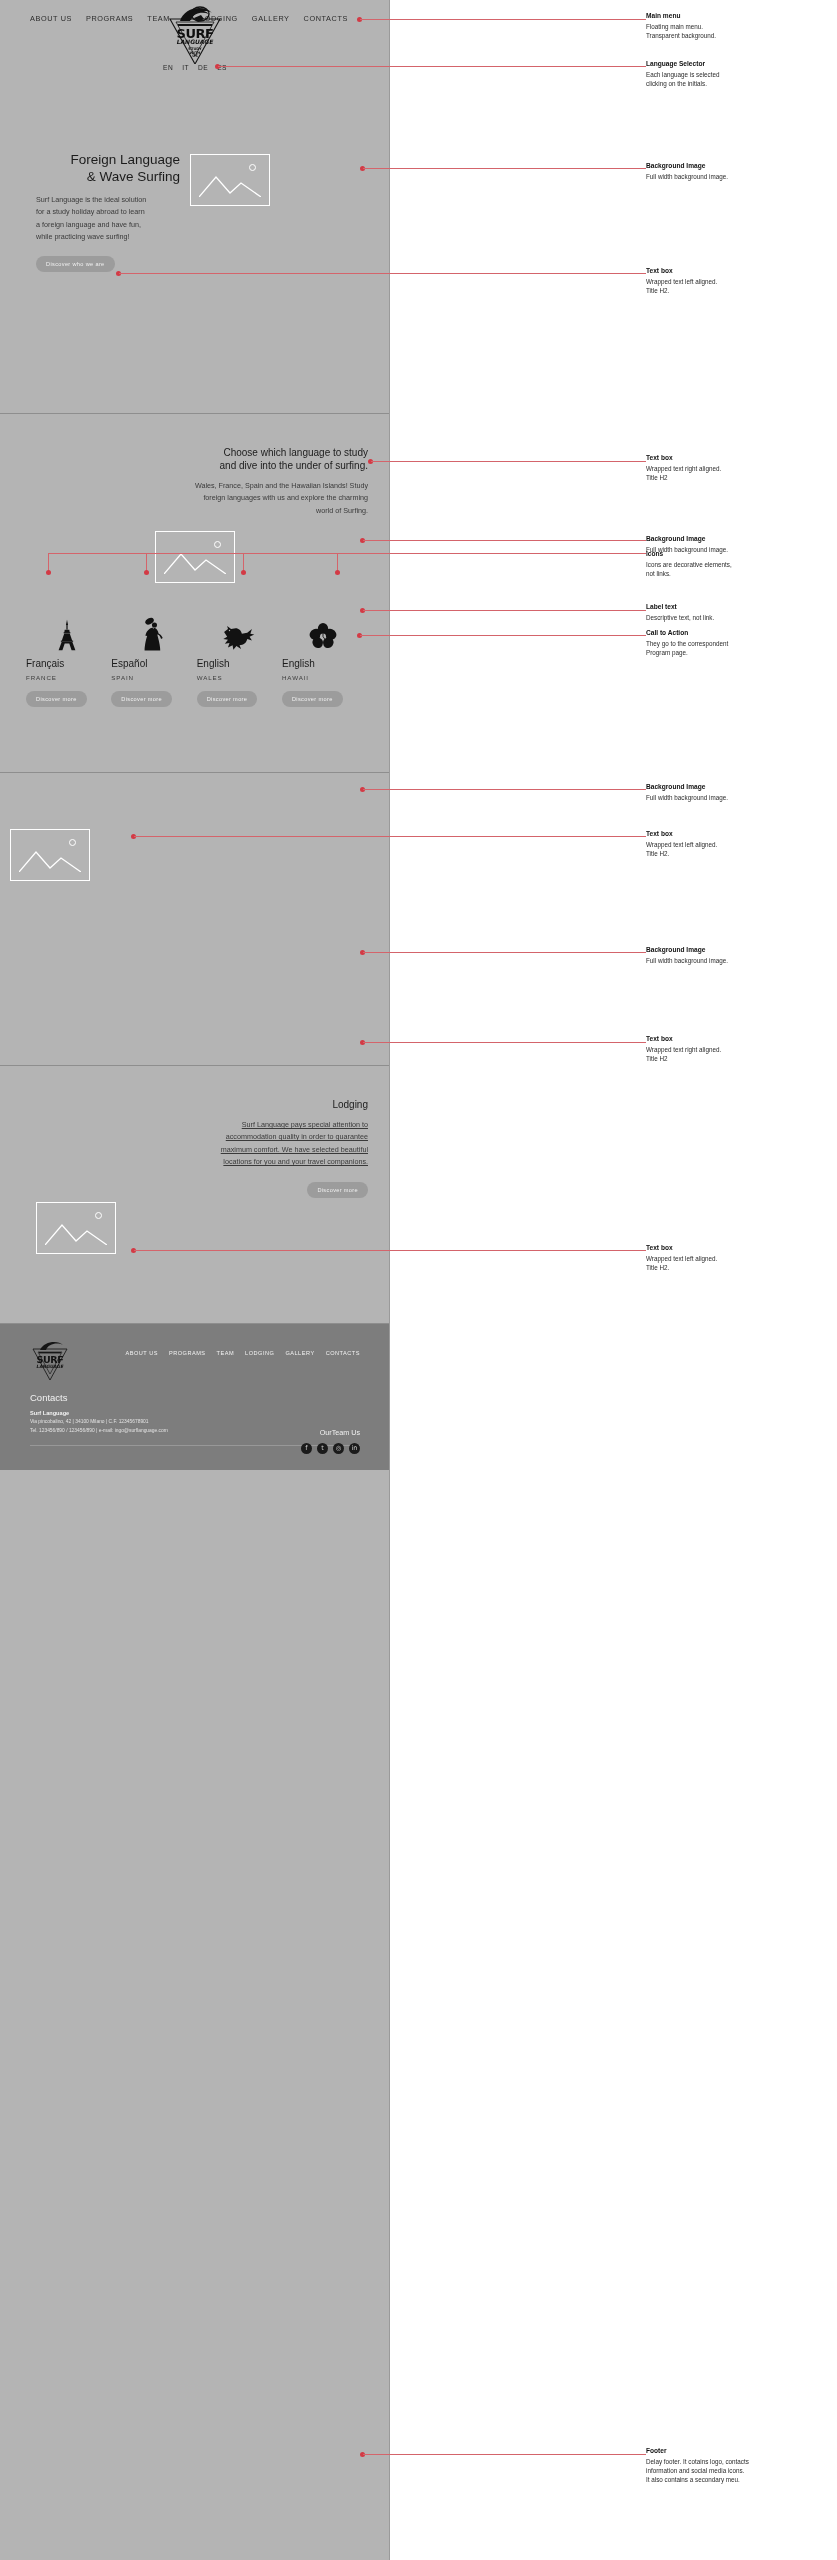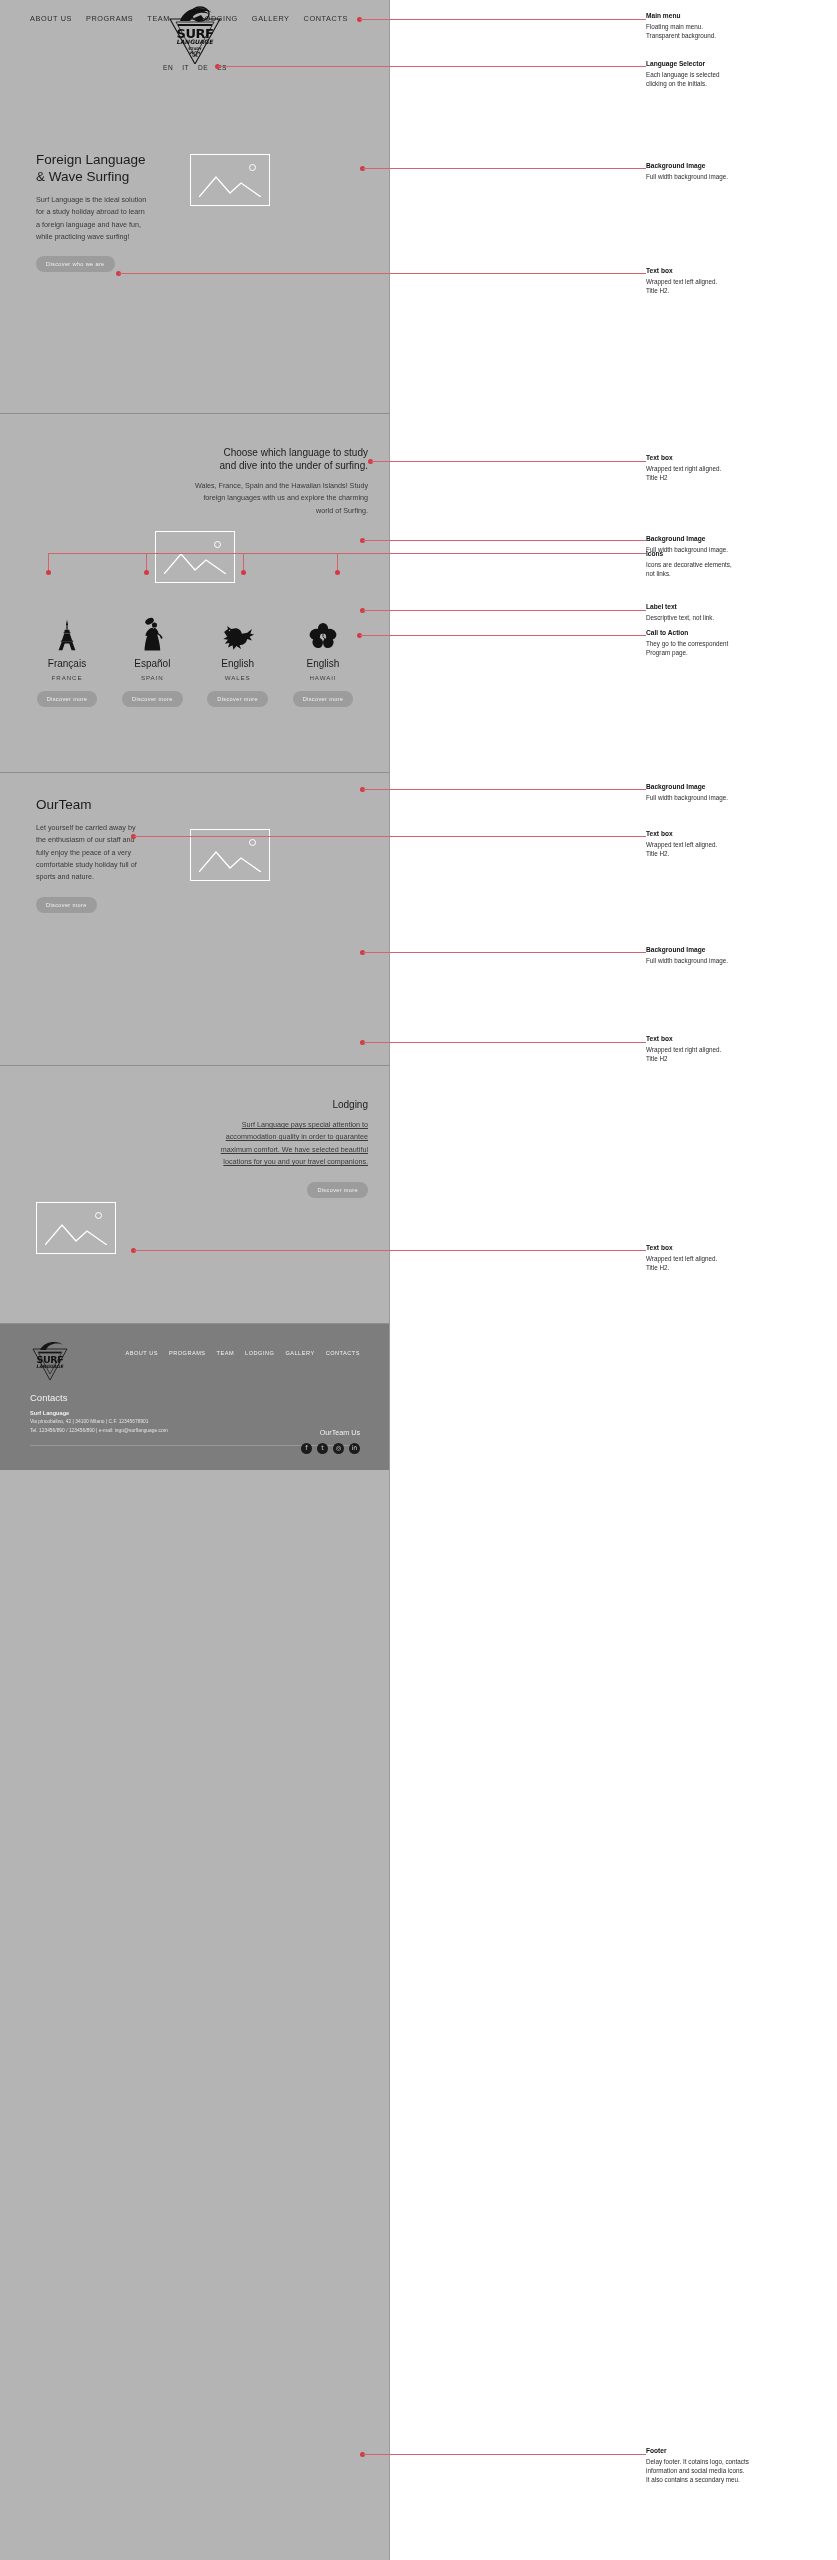--- a/index.html
+++ b/index.html
@@ -85,20 +85,21 @@
   
   .row { display: flex; align-items: flex-start; }
   .copy-left { padding-left: 36px; width: 180px; }
   .copy-right { padding-right: 22px; width: 240px; text-align: right; margin-left: auto; }
   h2.blk {
     font-size: 13.5px;
     font-weight: 400;
     color: #1c1c1c;
     line-height: 1.25;
     margin-bottom: 8px;
+    text-align: right;
   }
   h2.big {
     font-size: 10px;
     line-height: 1.3;
   }
   p.blk {
     font-size: 7.2px;
     line-height: 1.72;
     color: #3a3a3a;
   }
@@ -134,21 +135,21 @@
     border-radius: 50%;
   }
 
   
   .cards {
     display: flex;
     justify-content: space-between;
     padding: 0 26px;
     margin-top: 26px;
   }
-  .card { width: 82px; text-align: center; }
+  .card { width: 82px; text-align: left; }
   .card .ico {
     height: 42px;
     display: flex;
     align-items: flex-end;
     justify-content: center;
   }
   .card .nm {
     font-size: 10px;
     color: #1c1c1c;
     margin-top: 7px;
@@ -368,25 +369,20 @@
           <div class="nm">English</div>
           <div class="cn">HAWAII</div>
           <span class="btn">Discover more</span>
         </div>
       </div>
     </div>
     <div class="sep"></div>
 
     <div class="mock-section" style="height:172px;padding-top:24px;">
       <div class="row">
-        <div class="copy-left">
-          <h2 class="blk">OurTeam</h2>
-          <p class="blk" style="width:108px;">Let yourself be carried away by the enthusiasm of our staff and fully enjoy the peace of a very comfortable study holiday full of sports and nature.</p>
-          <span class="btn">Discover more</span>
-        </div>
         <div style="margin-left:10px;margin-top:32px;">
           <div class="imgph">
             <div class="sun"></div>
             <svg class="mtn" viewBox="0 0 62 26">
               <polyline points="0,26 17,6 31,22 42,12 62,26" fill="none" stroke="#ffffff" stroke-width="1.3"></polyline>
             </svg>
           </div>
         </div>
       </div>
     </div>

